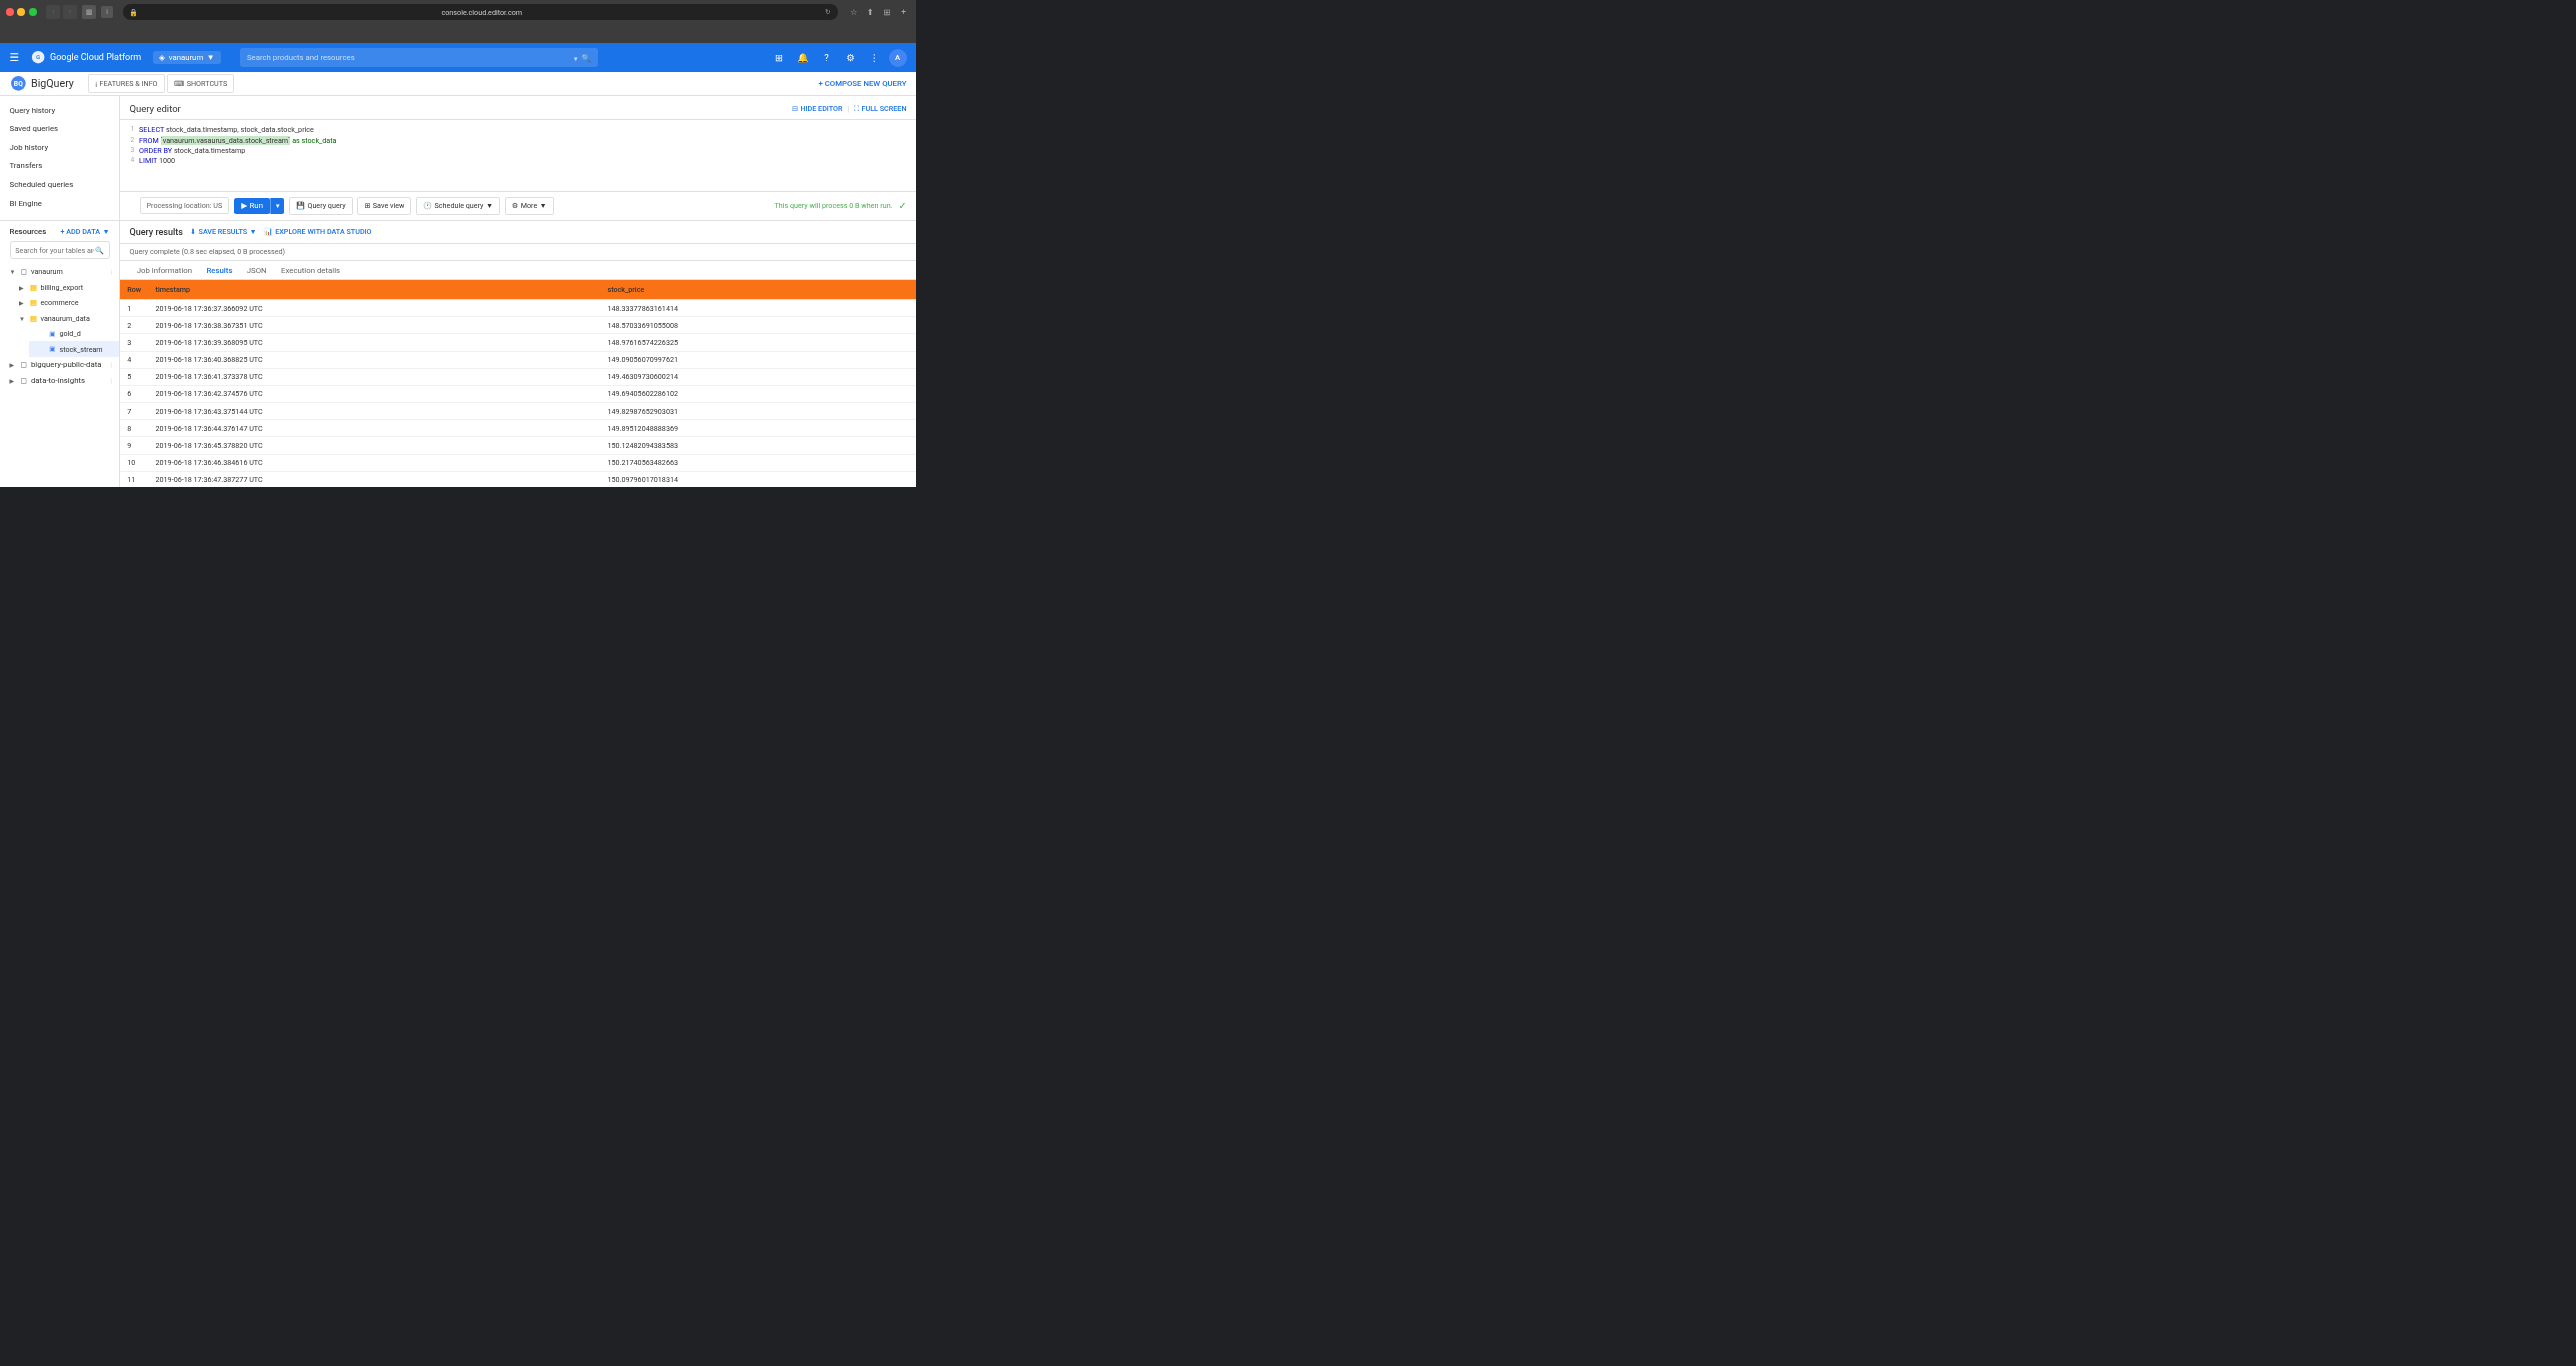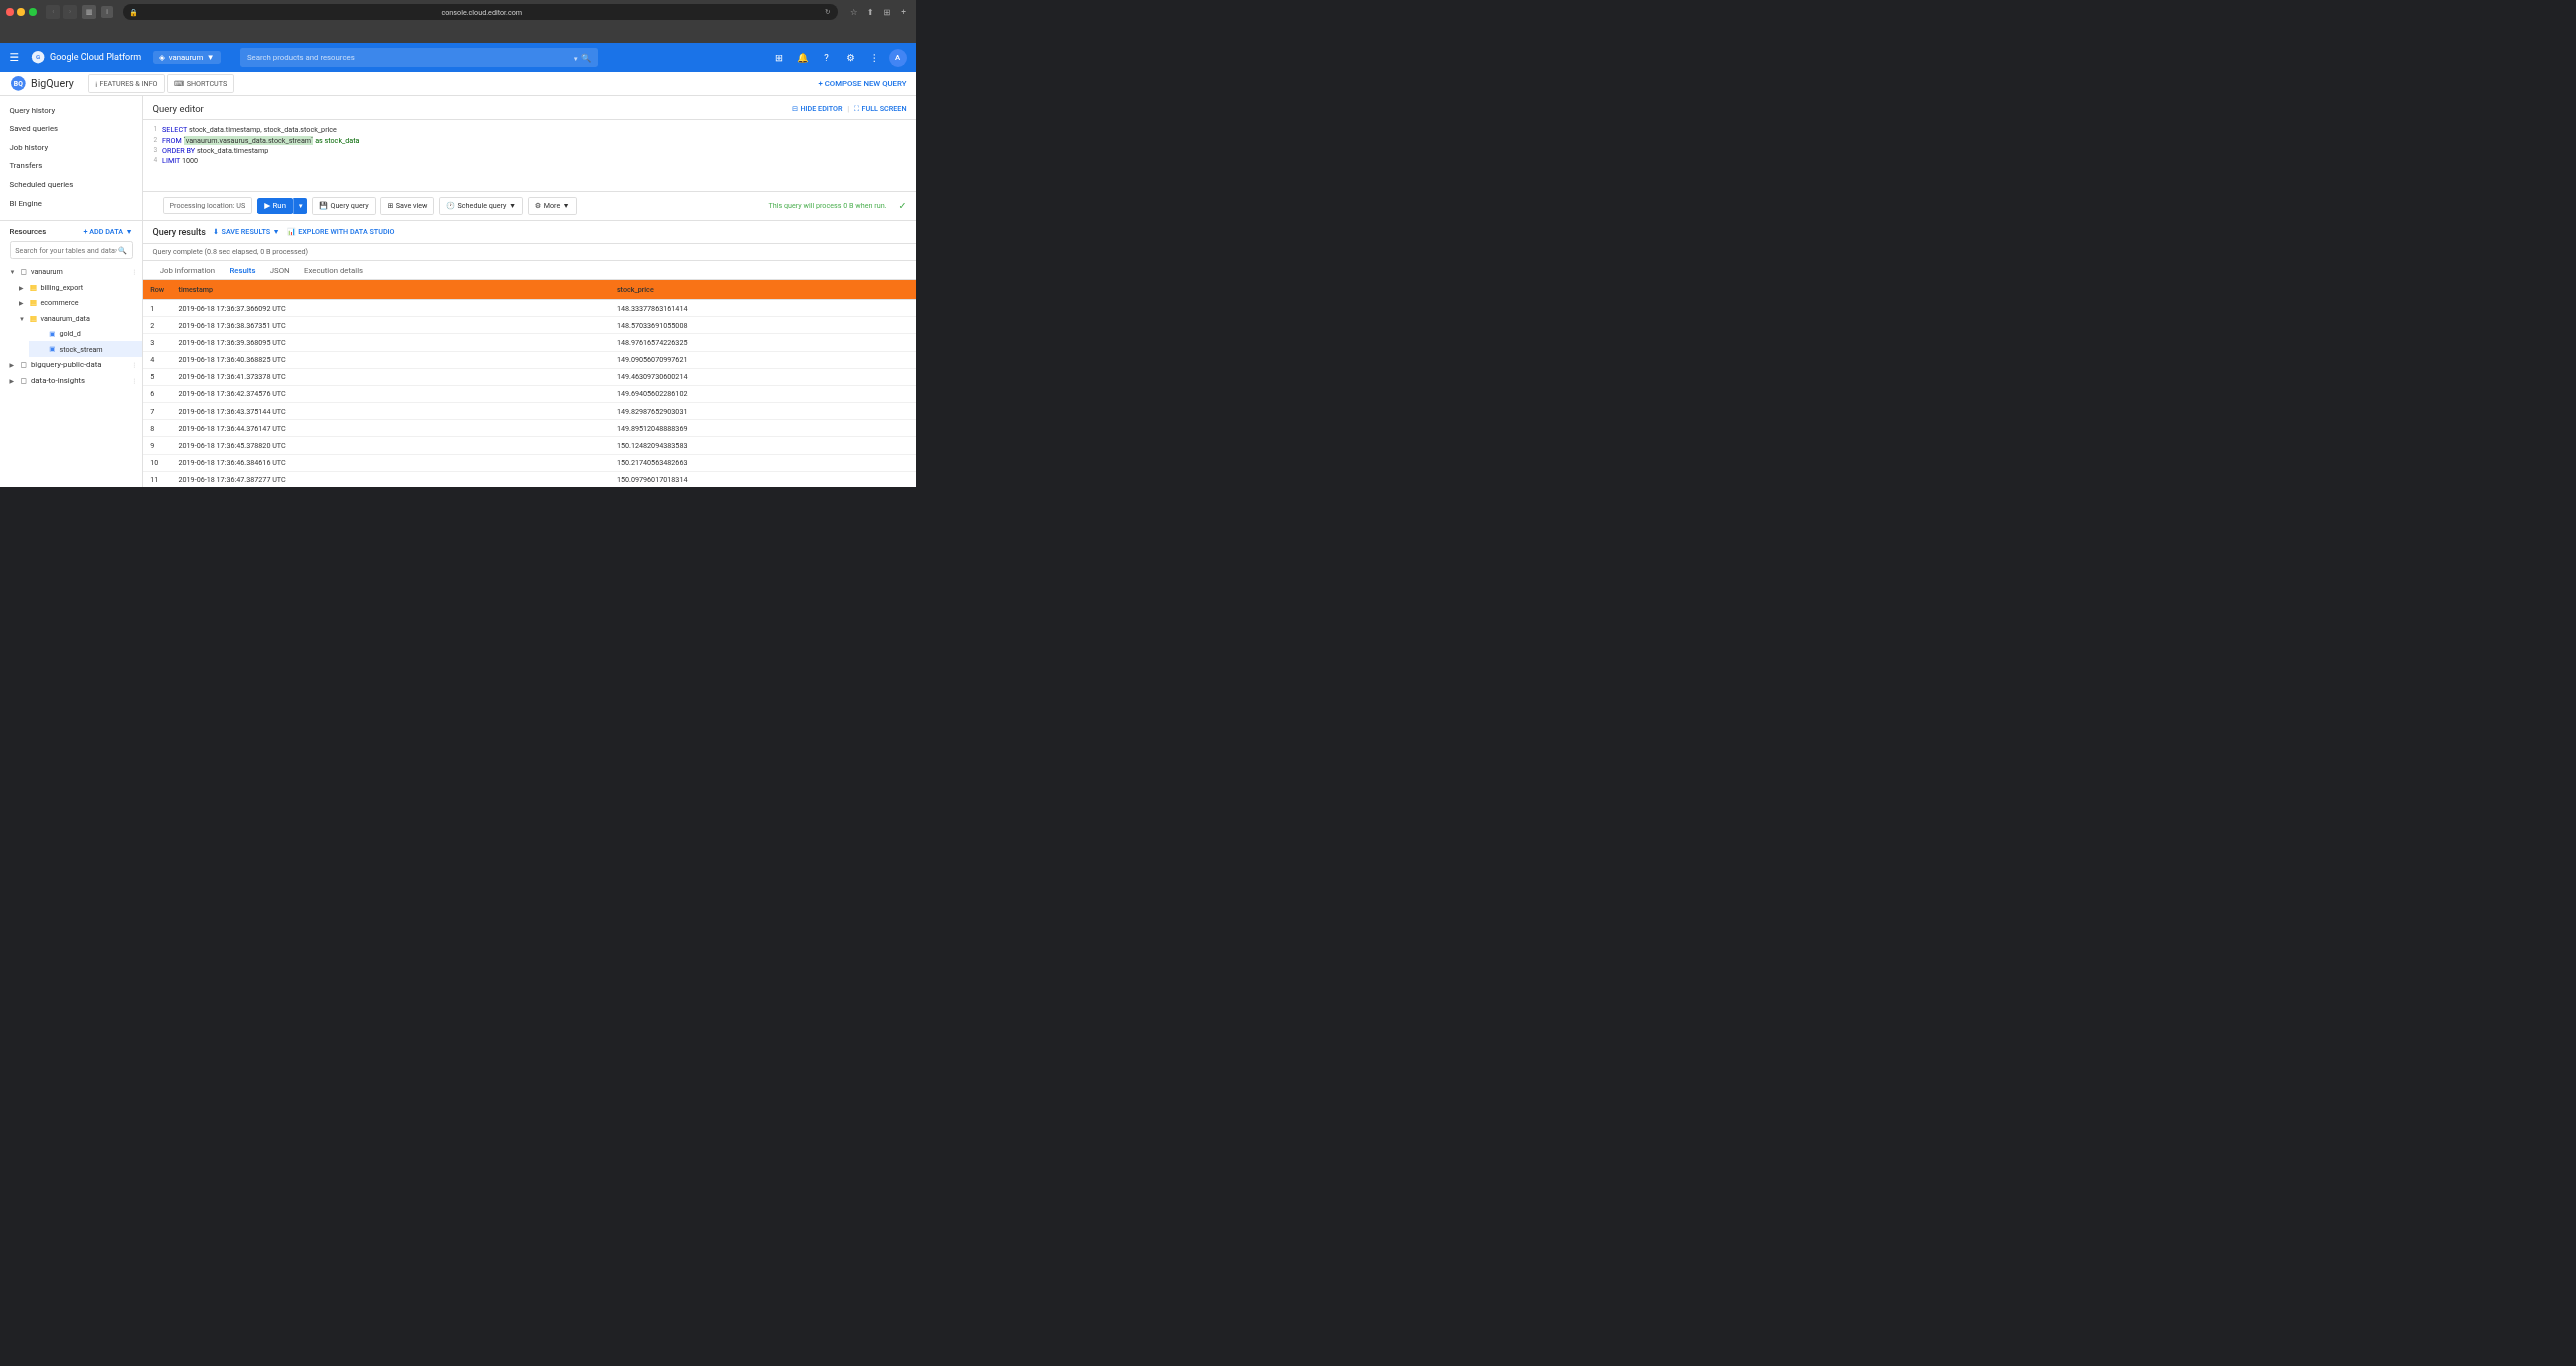--- a/index.html
+++ b/index.html
@@ -125,21 +125,21 @@
       display: flex;
       align-items: center;
       gap: 2.4px;
     }
 
     
     .main-content { display: flex; flex: 1; overflow: hidden; }
 
     
     .sidebar {
-      width: 143px;
+      width: 120px;
       background: white;
       border-right: 0.6px solid #e0e0e0;
       overflow-y: auto;
       flex-shrink: 0;
       display: flex;
       flex-direction: column;
     }
     .sidebar-nav { padding: 4.8px 0; }
     .sidebar-item {
       padding: 4.8px 9.5px;
@@ -269,21 +269,21 @@
       background: white;
     }
     .processing-info {
       margin-left: 10px;
       font-size: 7.2px;
       color: #666;
       border: 0.6px solid #ddd;
       padding: 3px 6px;
       border-radius: 1.8px;
     }
-    .process-estimate { margin-left: auto; font-size: 7.2px; color: #4caf50; display: flex; align-items: center; gap: 12px; }
+    .process-estimate { margin-left: auto; font-size: 7.2px; color: #4caf50; display: flex; align-items: center; gap: 6px; }
 
     
     .results-area { flex: 1; overflow-y: auto; background: white; }
     .results-header {
       padding: 6px 9.5px;
       display: flex;
       align-items: center;
       gap: 7.2px;
       border-bottom: 0.6px solid #e0e0e0;
     }

